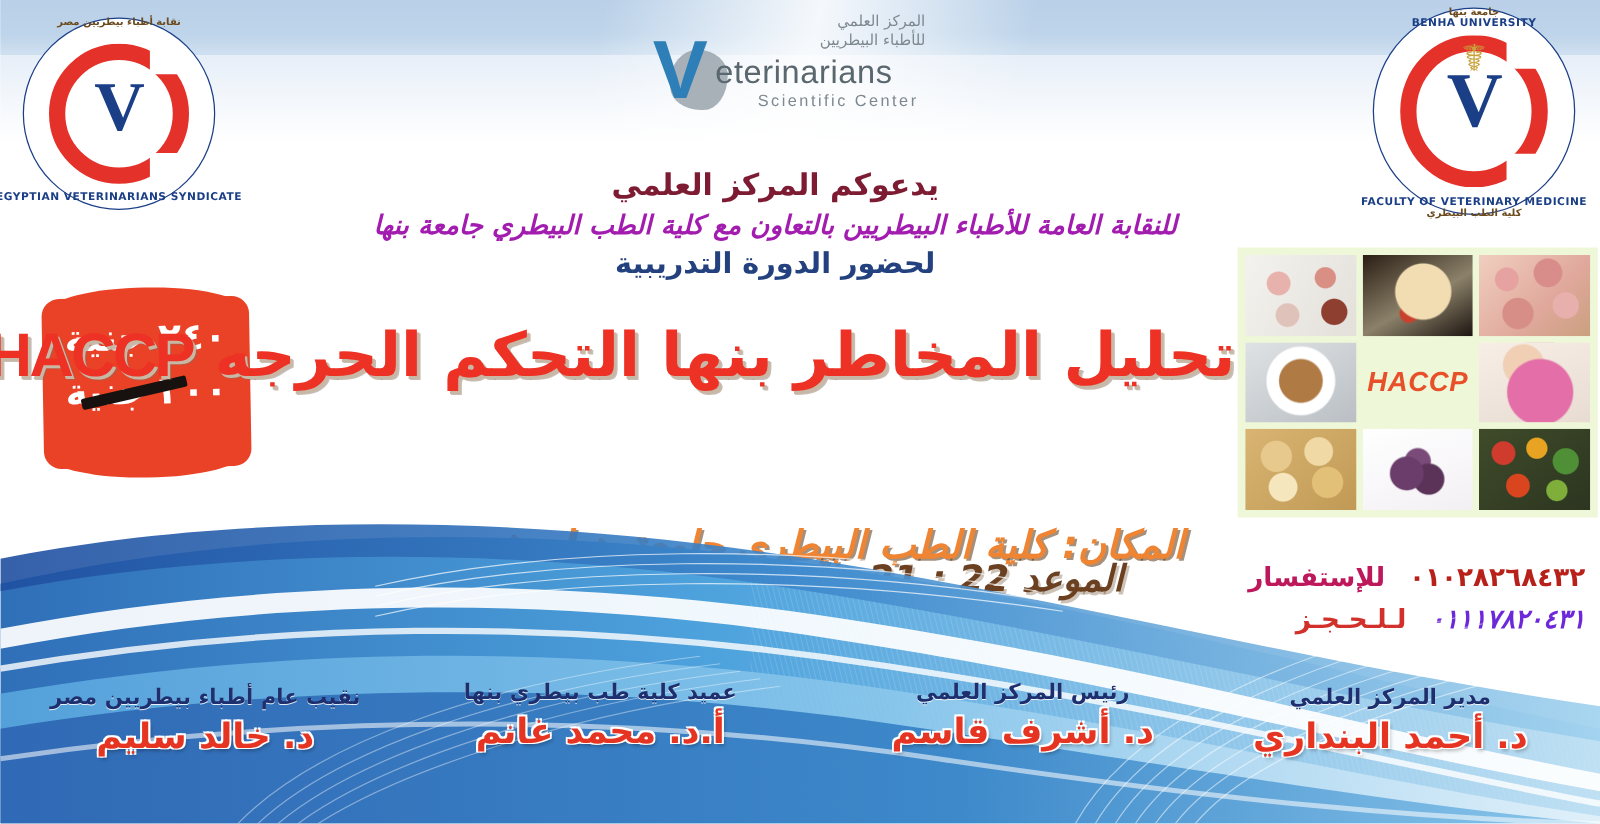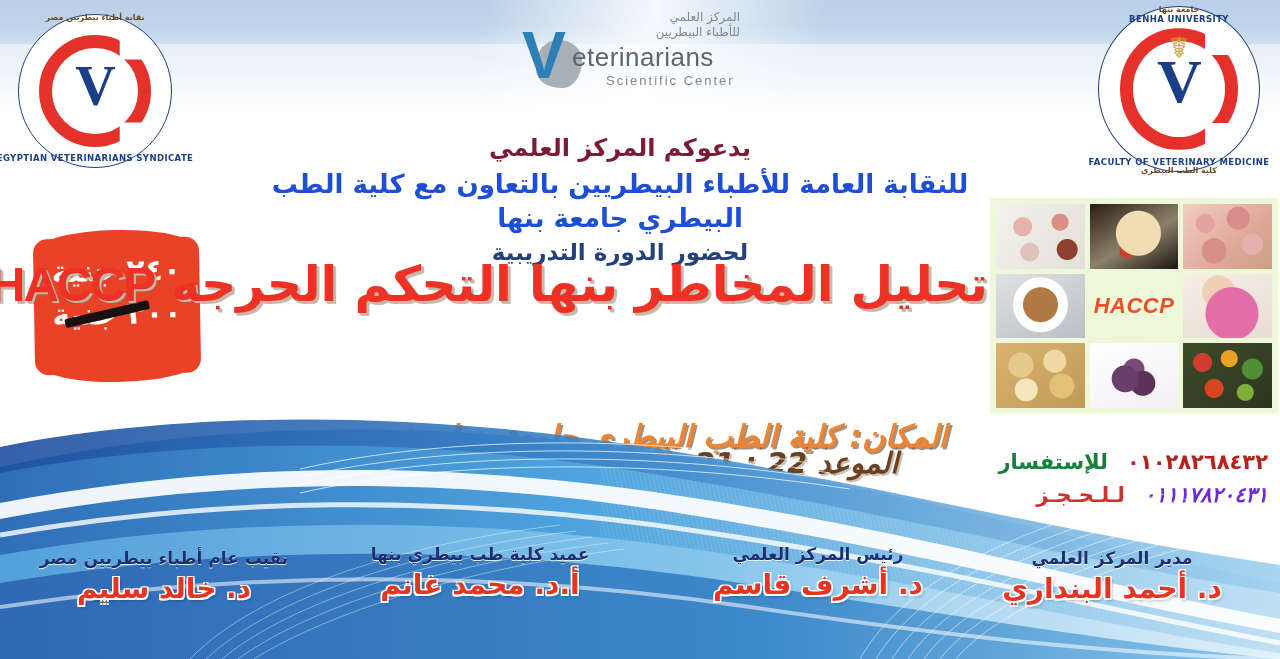--- a/index.html
+++ b/index.html
@@ -95,21 +95,21 @@
     font-size:13px;color:#7d8890;letter-spacing:2px;line-height:1;
   }
 
   
   .invite{
     position:absolute;left:220px;top:112px;width:800px;text-align:center;
     line-height:1.32;
     margin-top:21px;
   }
   .invite .l1{font-size:24px;font-weight:700;color:#7d1b33;}
-  .invite .l2{font-size:26px;font-weight:700;color:#1d4ed8;margin-top:2px;}
+  .invite .l2{font-size:21px;font-weight:700;color:#a21caf;margin-top:2px;font-style:italic;}
   .invite .l3{font-size:23px;font-weight:700;color:#23417e;margin-top:2px;}
 
   
   .price{
     position:absolute;left:34px;top:238px;width:166px;height:136px;
     background:#ea4226;
     border-radius:14px 14px 14px 14px;
     transform:rotate(-1deg);
     box-shadow:0 0 0 0 rgba(0,0,0,0);
   }
@@ -216,21 +216,21 @@
   }
   .c-brown{color:#6b4020;}
   .c-orange{color:#ef8432;}
 
   
   .contact{
     position:absolute;right:12px;top:446px;width:300px;text-align:right;
     line-height:1.55;
   }
   .contact .row{white-space:nowrap;}
-  .contact .lbl{font-size:21px;font-weight:700;color:#15803d;}
+  .contact .lbl{font-size:21px;font-weight:700;color:#be185d;}
   .contact .num{font-size:21px;font-weight:700;color:#b8201a;margin-left:14px;}
   .contact .row2 .lbl{color:#d2302a;letter-spacing:1px;}
   .contact .row2 .num{color:#6d28d9;font-style:italic;}
 
   
   .waves{position:absolute;left:0;bottom:0;width:1280px;height:252px;overflow:hidden;}
   .waves svg{position:absolute;left:0;bottom:0;}
 
   
   .sig{position:absolute;text-align:center;white-space:nowrap;}

